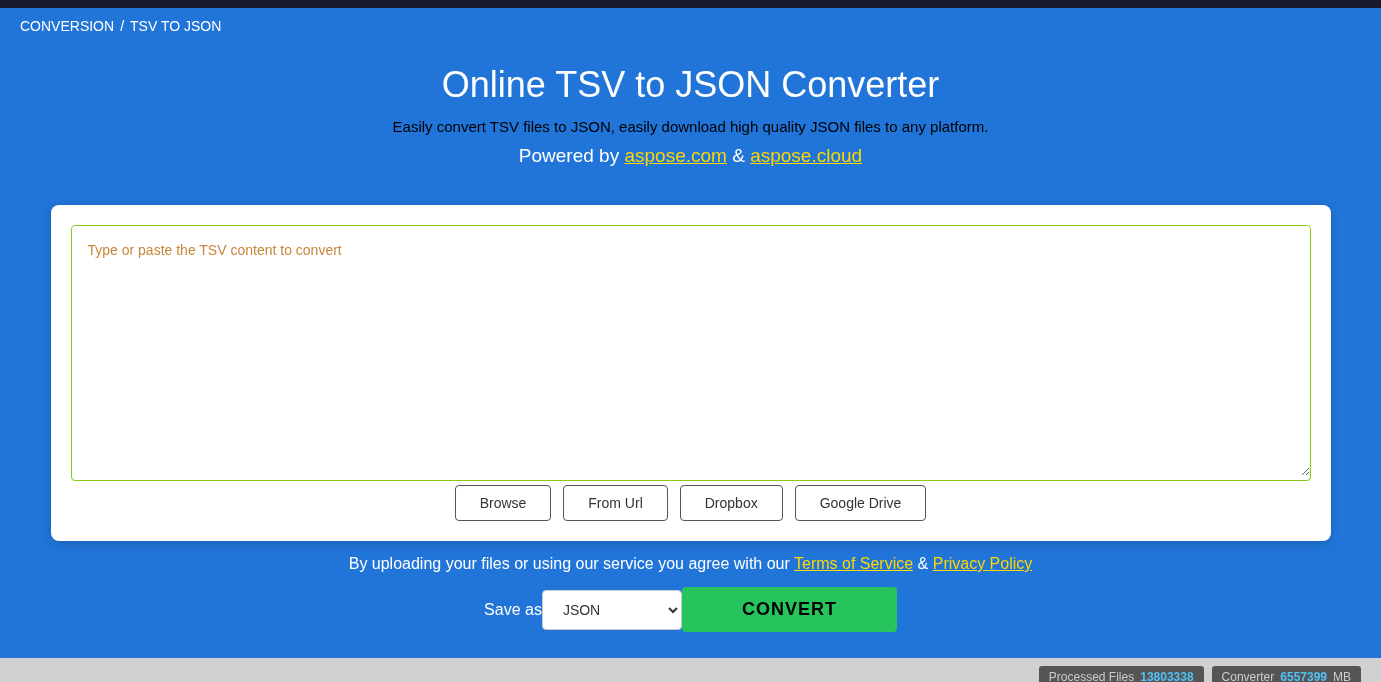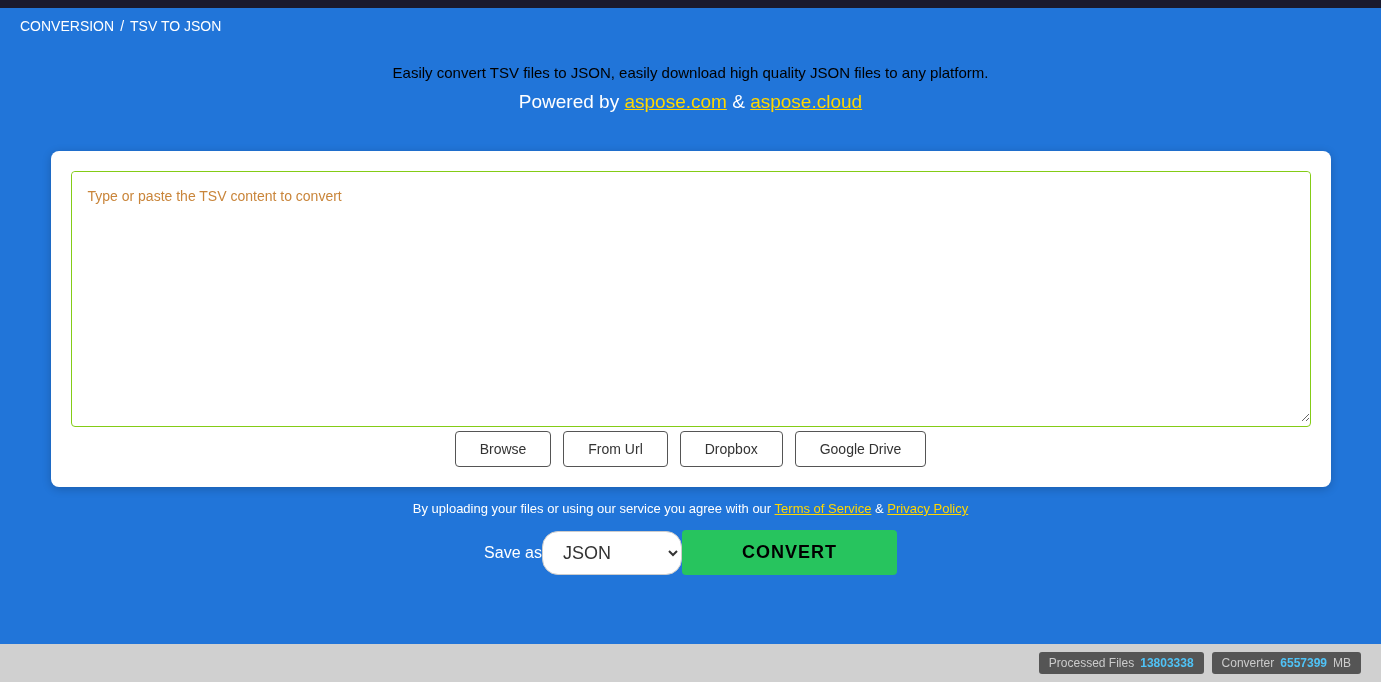--- a/index.html
+++ b/index.html
@@ -120,21 +120,21 @@
       font-size: 14px;
       border-radius: 4px;
       cursor: pointer;
       font-weight: 500;
       text-align: right;
     }
 
     
     .terms-text {
       color: #ffffff;
-      font-size: 13px;
+      font-size: 16px;
       text-align: center;
       margin-top: 14px;
       margin-bottom: 14px;
     }
     .terms-text a {
       color: #ffd700;
       text-decoration: underline;
     }
 
     .save-as-row {
@@ -145,23 +145,23 @@
       margin-bottom: 16px;
     }
 
     .save-as-label {
       color: #ffffff;
       font-size: 16px;
     }
 
     .format-select {
       padding: 10px 16px;
-      font-size: 18px;
+      font-size: 14px;
       border: 1.5px solid #ccc;
-      border-radius: 16px;
+      border-radius: 4px;
       background: #fff;
       color: #333;
       width: 140px;
       cursor: pointer;
       outline: none;
     }
 
     .convert-btn {
       background: #27c45e;
       color: #000000;
@@ -215,20 +215,21 @@
 <div class="top-bar"></div>
 
 <div class="breadcrumb">
   <a href="#">CONVERSION</a>
   <span>/</span>
   <span>TSV TO JSON</span>
 </div>
 
 <div class="main-content">
 
+  <h1 class="page-title">Online TSV to JSON Converter</h1>
   <p class="page-subtitle">Easily convert TSV files to JSON, easily download high quality JSON files to any platform.</p>
   <p class="powered-by">
     <span>Powered by</span>
     <a href="#">aspose.com</a>
     <span>&amp;</span>
     <a href="#">aspose.cloud</a>
   </p>
 
   <div class="converter-card">
     <div class="text-area-wrapper">

